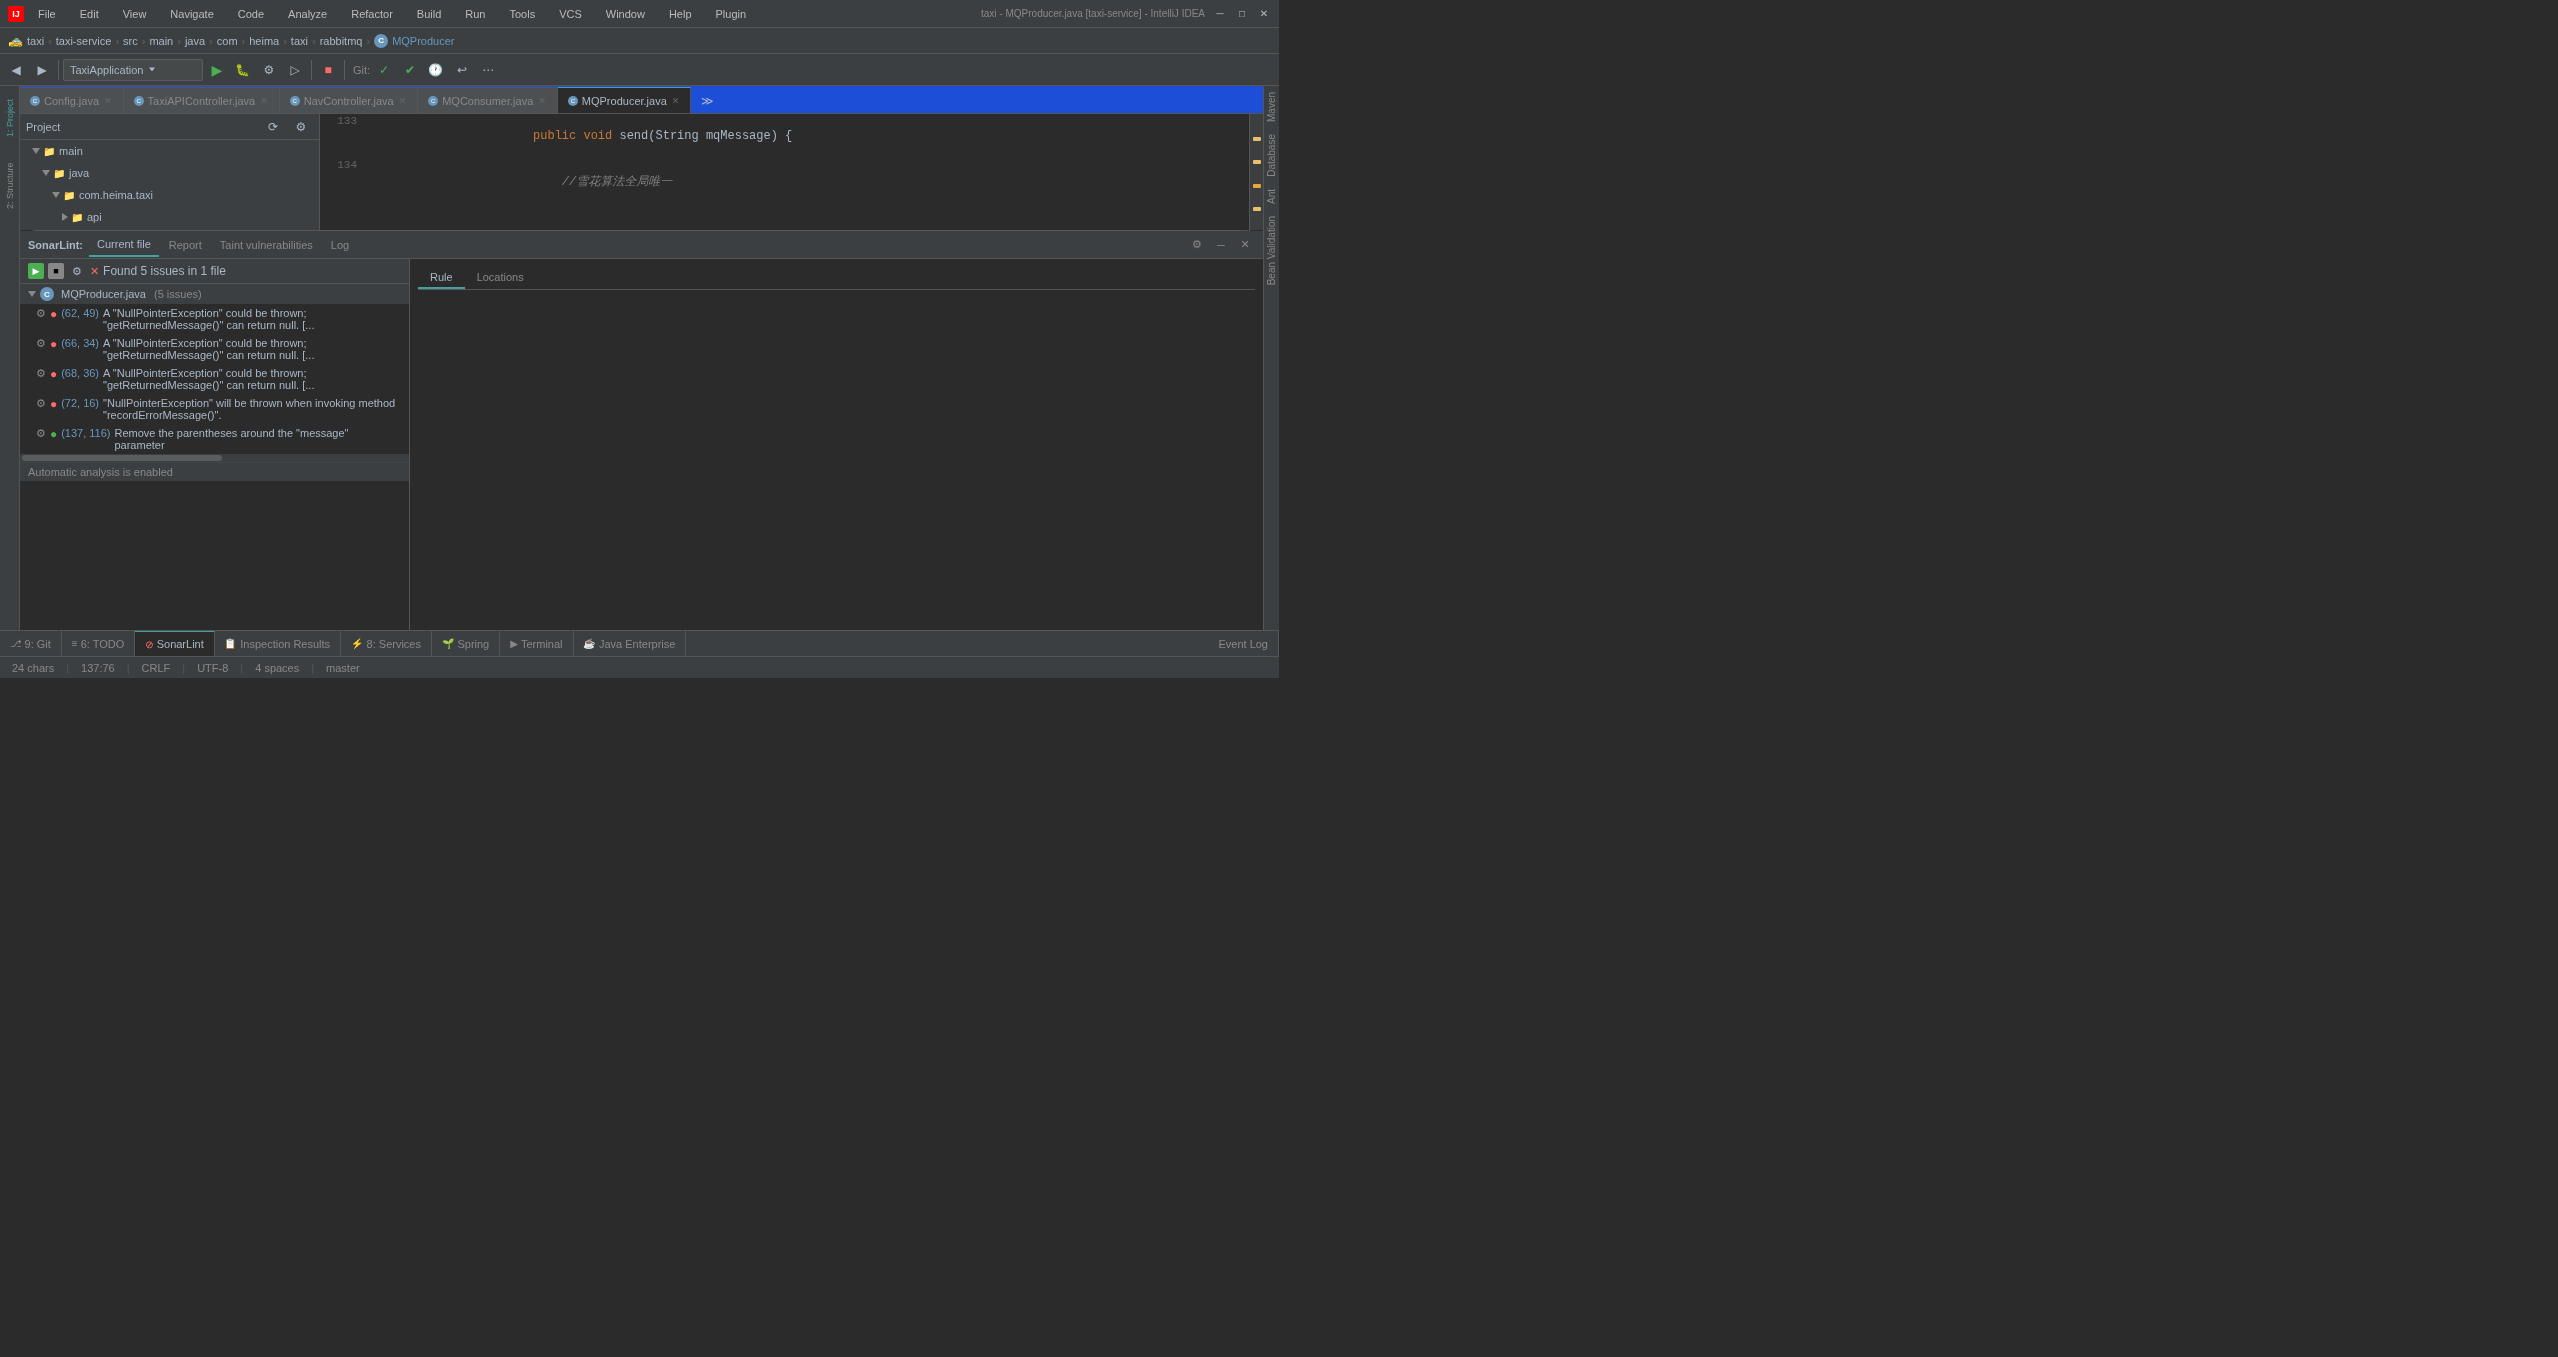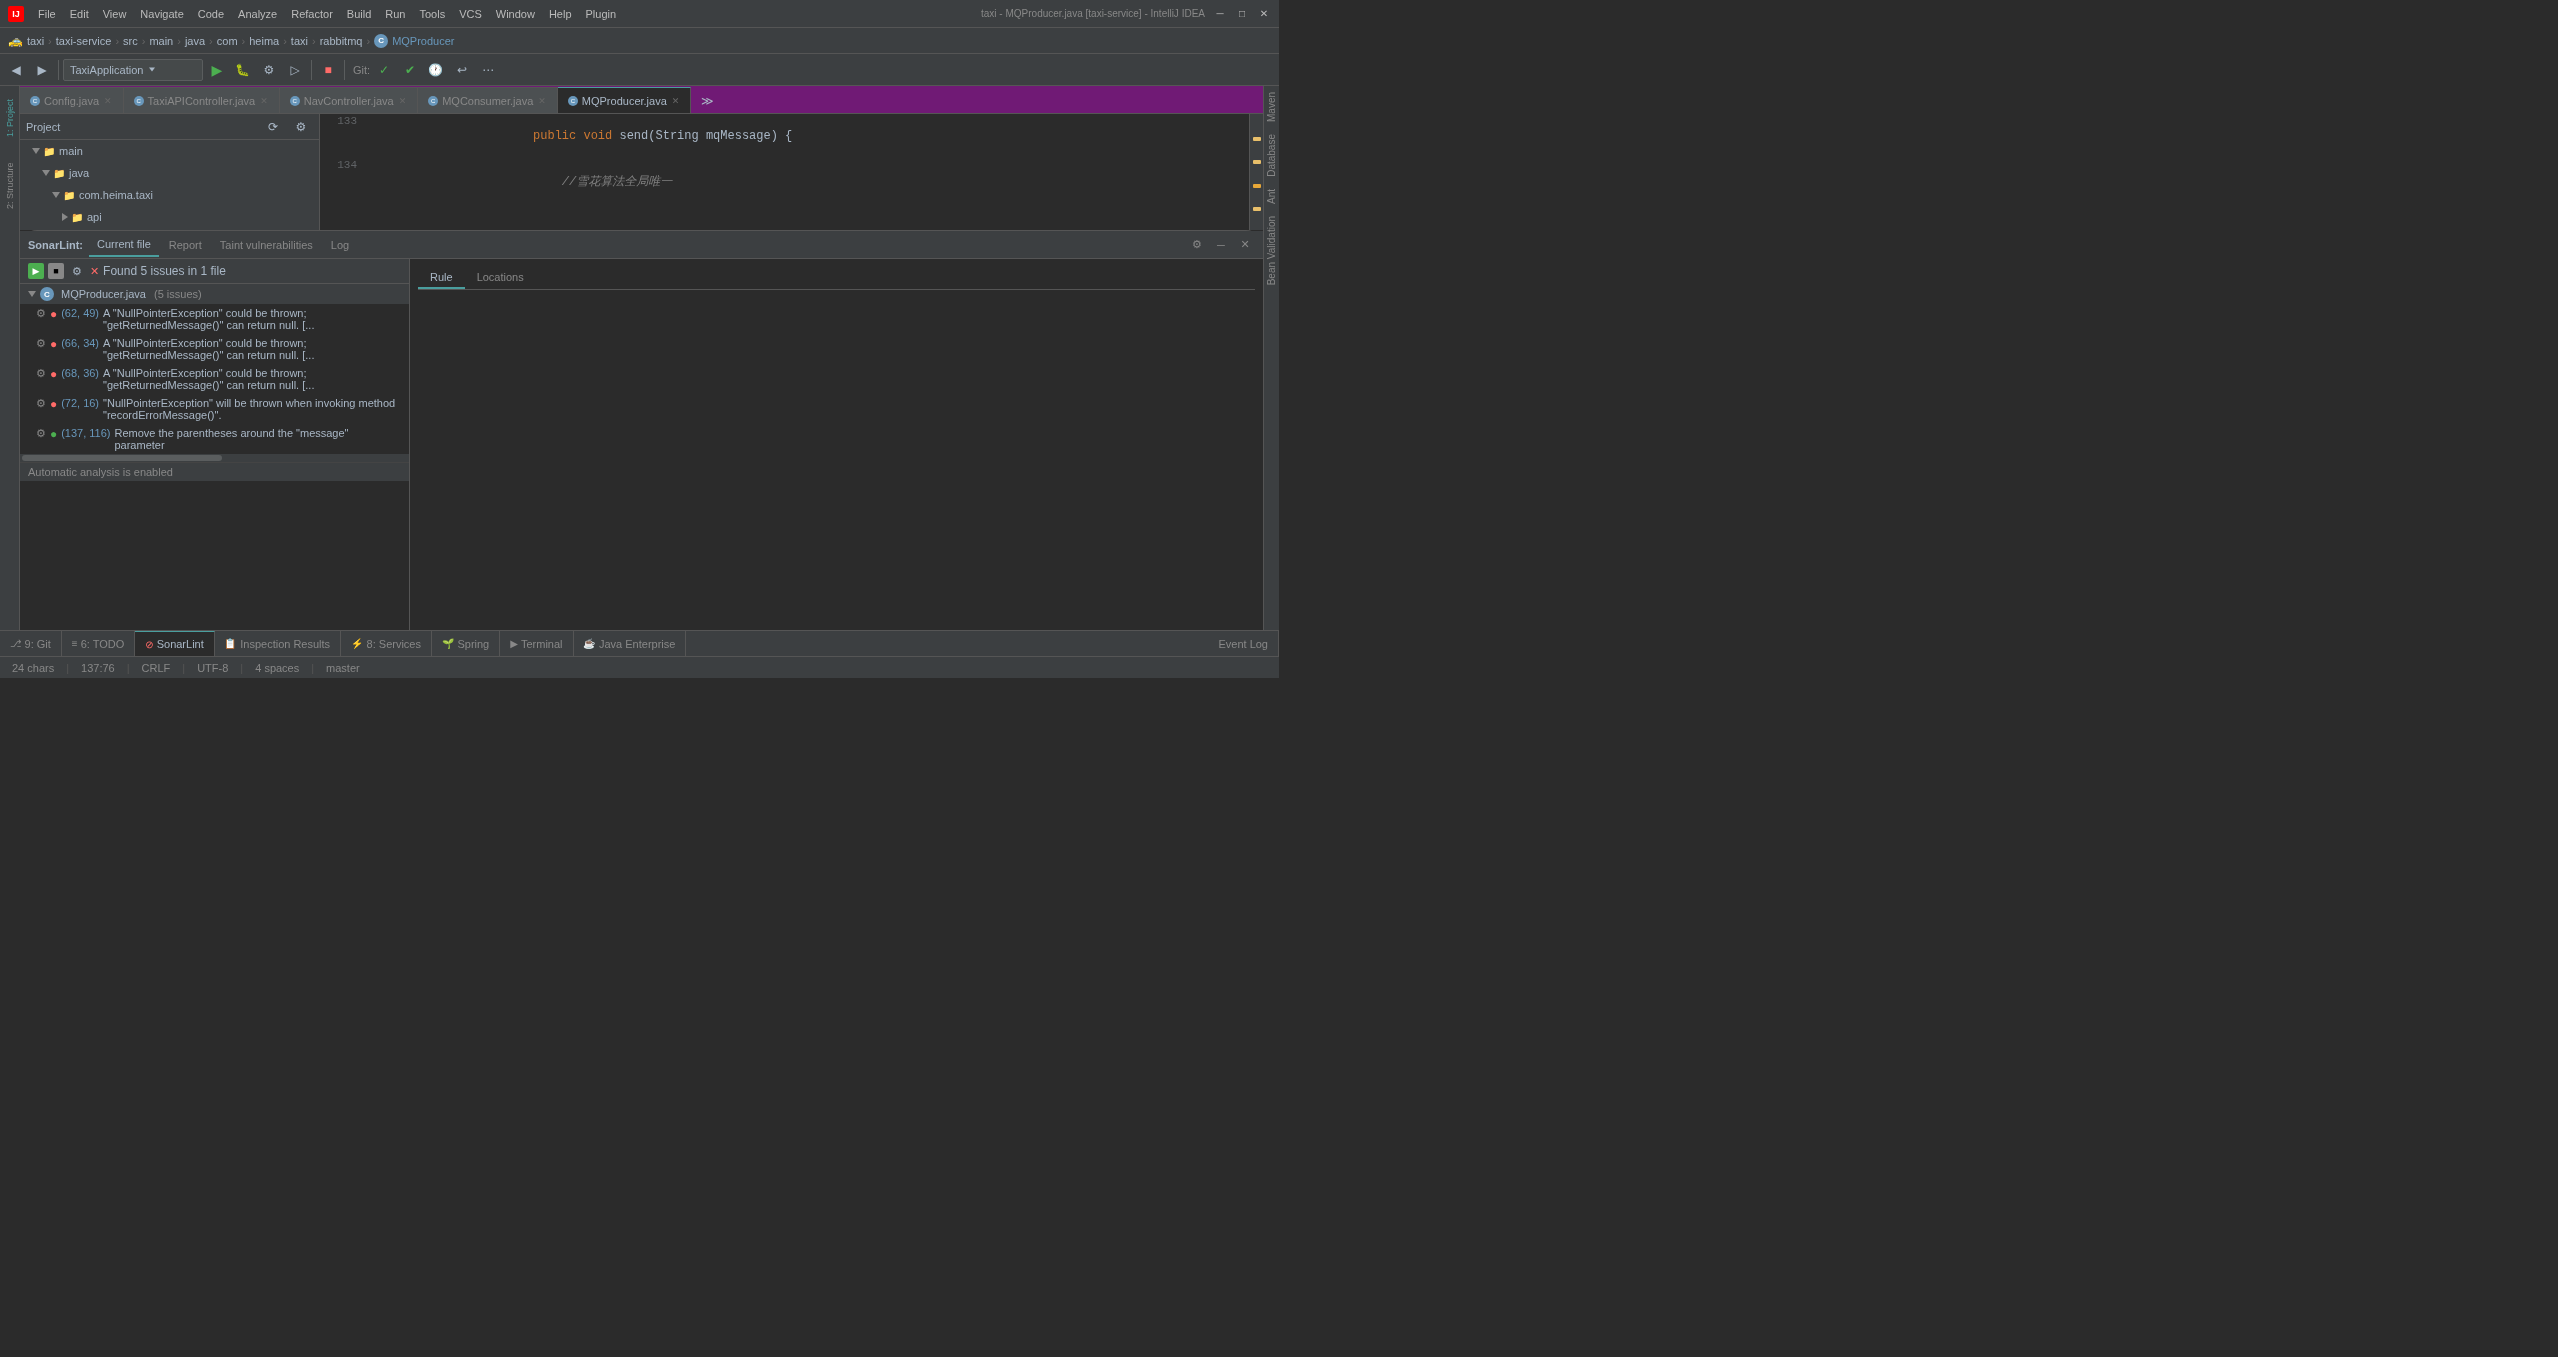--- a/index.html
+++ b/index.html
@@ -35,21 +35,21 @@
       display: flex;
       align-items: center;
       justify-content: center;
       font-size: 9px;
       color: white;
       font-weight: bold;
       flex-shrink: 0;
     }
     .titlebar .menu-items {
       display: flex;
-      gap: 2px;
+      gap: 12px;
       flex: 1;
     }
     .titlebar .menu-item {
       padding: 2px 6px;
       cursor: pointer;
       border-radius: 2px;
     }
     .titlebar .title-right {
       margin-left: auto;
       display: flex;
@@ -124,21 +124,21 @@
     .toolbar-sep {
       width: 1px;
       height: 20px;
       background: #5a5d5e;
       margin: 0 2px;
     }
 
     
     .tabs-bar {
       height: 28px;
-      background: #701a75;
+      background: #1d4ed8;
       display: flex;
       align-items: flex-end;
       border-bottom: 1px solid #555;
       overflow: hidden;
       flex-shrink: 0;
     }
     .tab {
       height: 26px;
       padding: 0 10px;
       display: flex;

